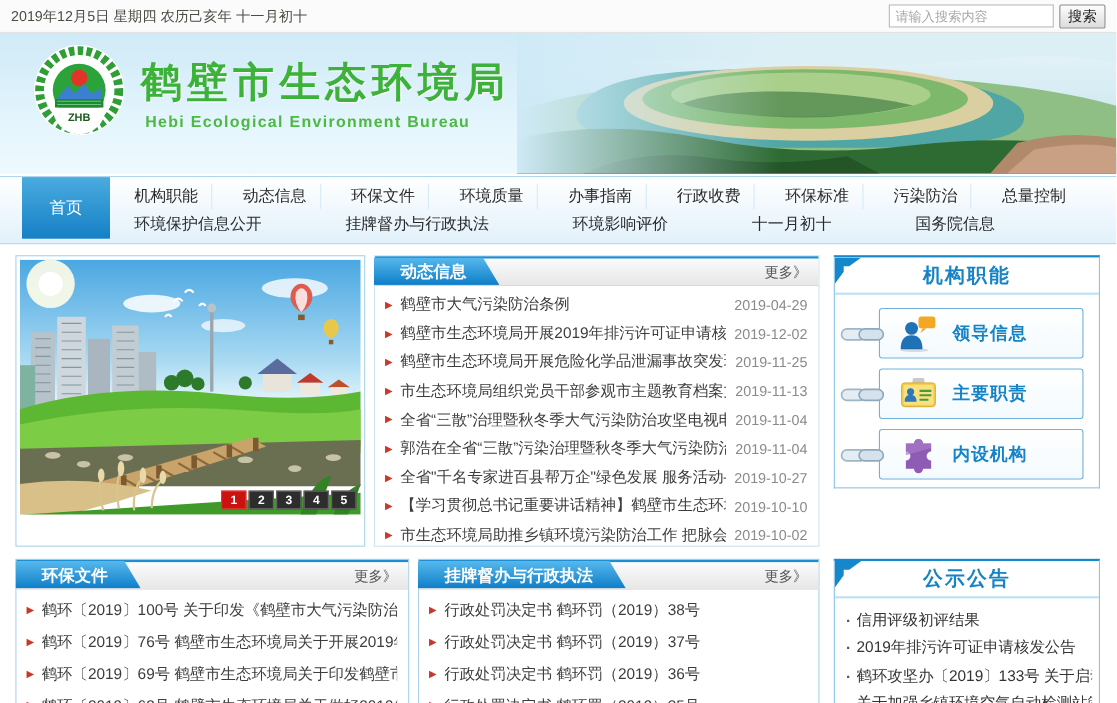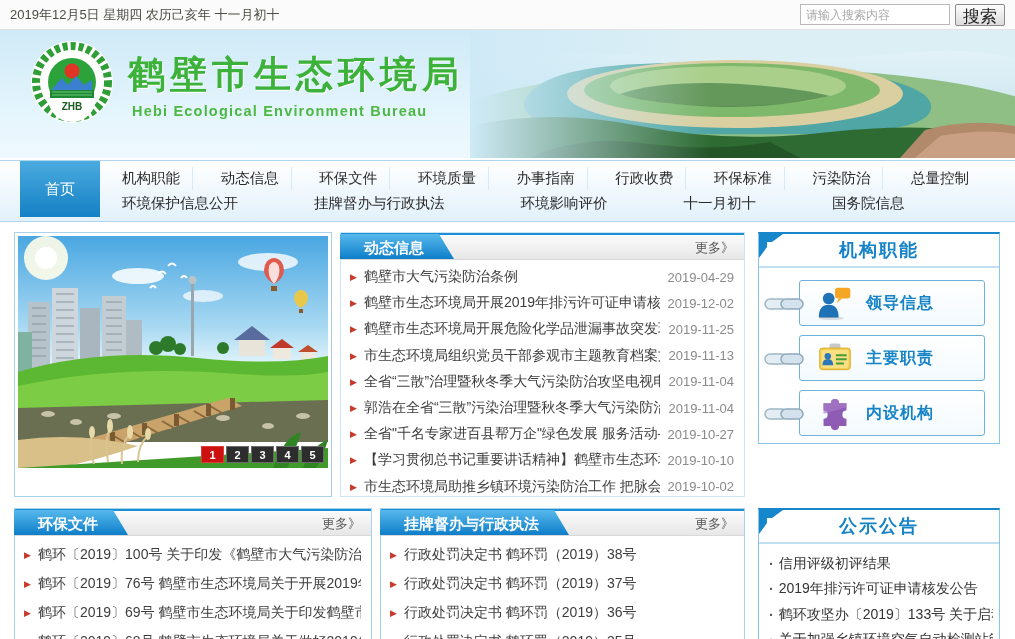--- a/index.html
+++ b/index.html
@@ -18,21 +18,21 @@
   }
   .date-text { font-size:13px; color:#4c4c44; }
   .searchbox { display:flex; align-items:center; gap:5px; }
   .searchbox input {
     width:150px; height:21px; border:1px solid #b9b9b9; background:#fff;
     font-size:12px; padding:0 5px; color:#444;
     font-family:"Liberation Sans","DejaVu Sans",sans-serif;
   }
   .searchbox input::placeholder { color:#a9a9a9; }
   .searchbox button {
-    height:22px; padding:0 7px; font-size:17px; color:#222;
+    height:22px; padding:0 7px; font-size:13px; color:#222;
     border:1px solid #8a8a8a; border-radius:2px;
     background:linear-gradient(180deg,#fdfdfd,#dcdcdc); cursor:pointer;
     font-family:"Liberation Sans","DejaVu Sans",sans-serif;
   }
 
   
   .banner {
     position:absolute; top:30px; left:0; width:1015px; height:128px;
     background:linear-gradient(180deg,#cfeaf7 0%,#e6f6fd 70%,#eef9fe 100%);
     overflow:hidden;

